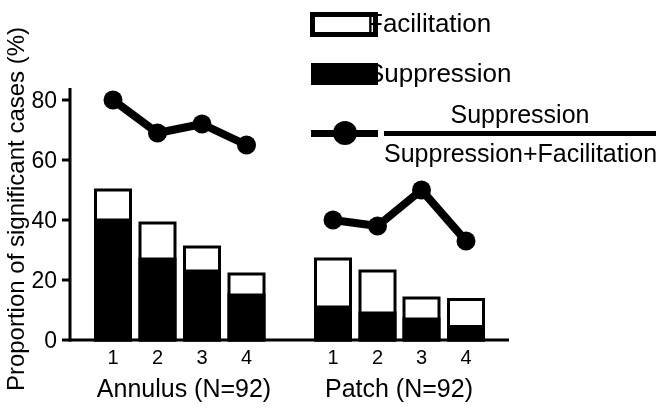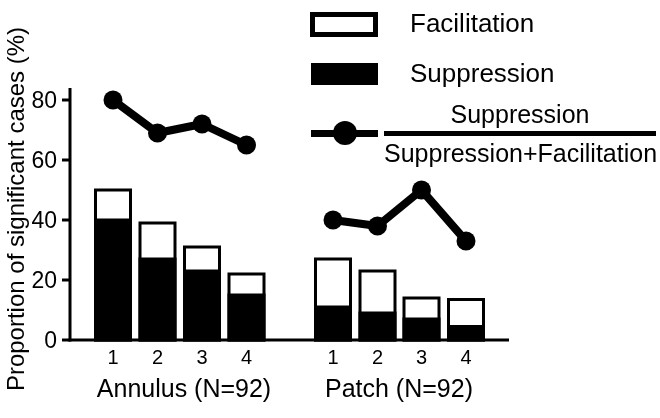--- a/index.html
+++ b/index.html
@@ -45,21 +45,21 @@
   .legend-swatch-filled {
     position: absolute;
     left: 311px;
     top: 63px;
     width: 67px;
     height: 22px;
     background: #000000;
   }
   .legend-label {
     position: absolute;
-    left: 410px;
+    left: 367px;
     font-size: 26px;
     color: #000;
     white-space: nowrap;
     line-height: 27px;
   }
   .legend-label.row1 { top: 10px; }
   .legend-label.row2 { top: 60px; }
   .legend-marker-line {
     position: absolute;
     left: 311px;

